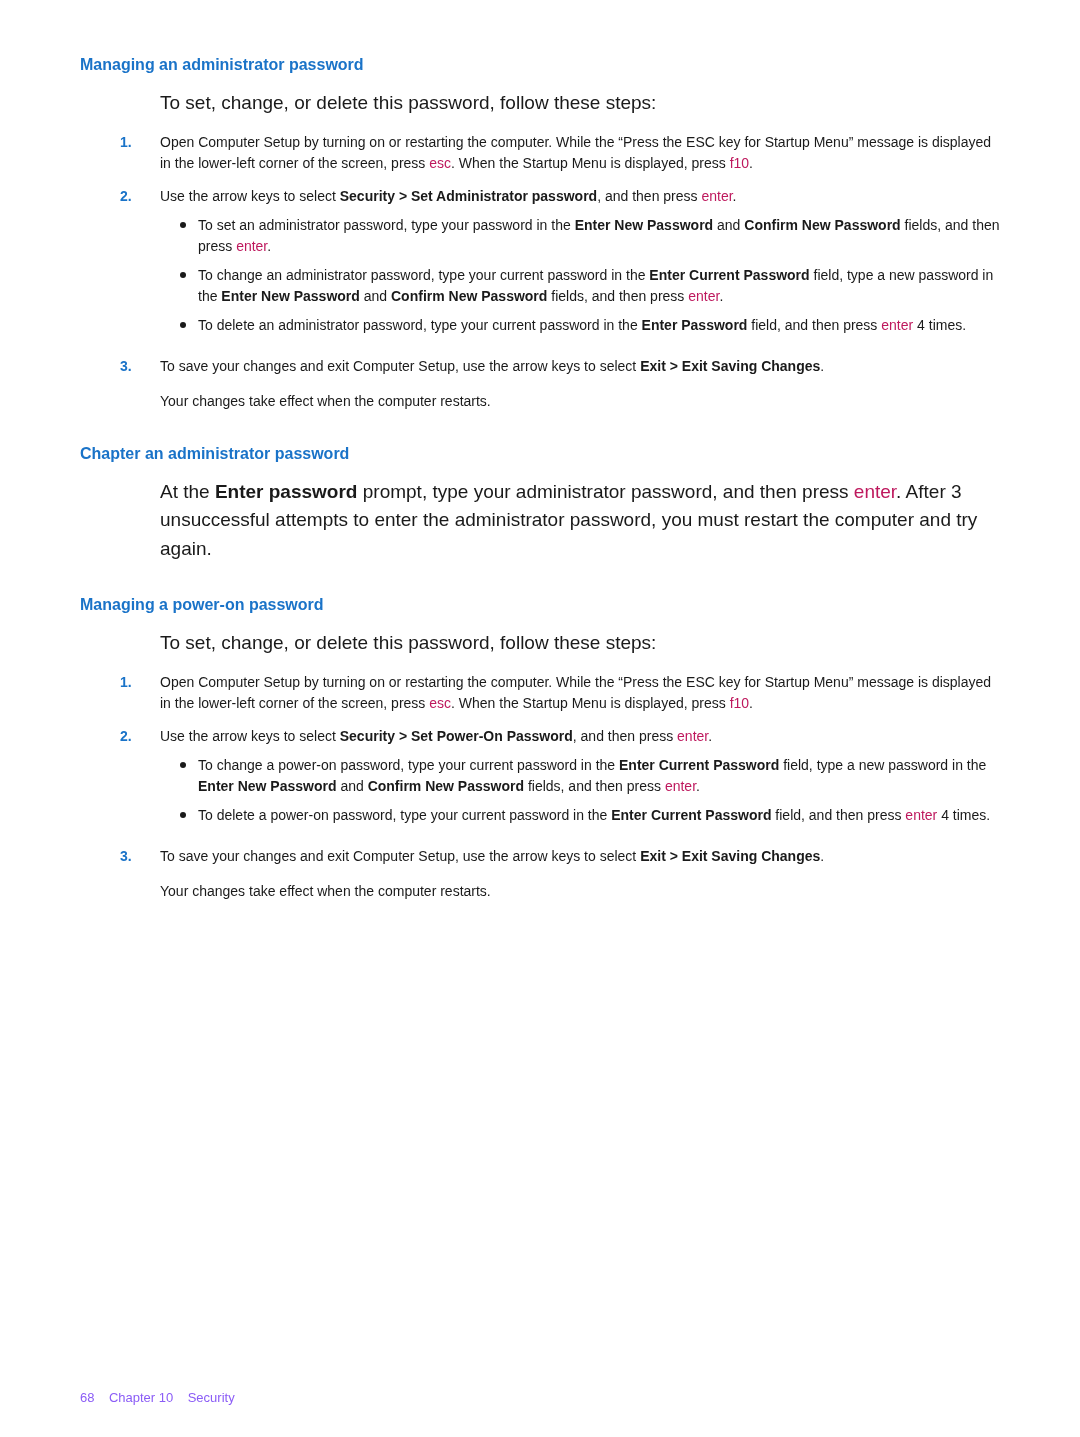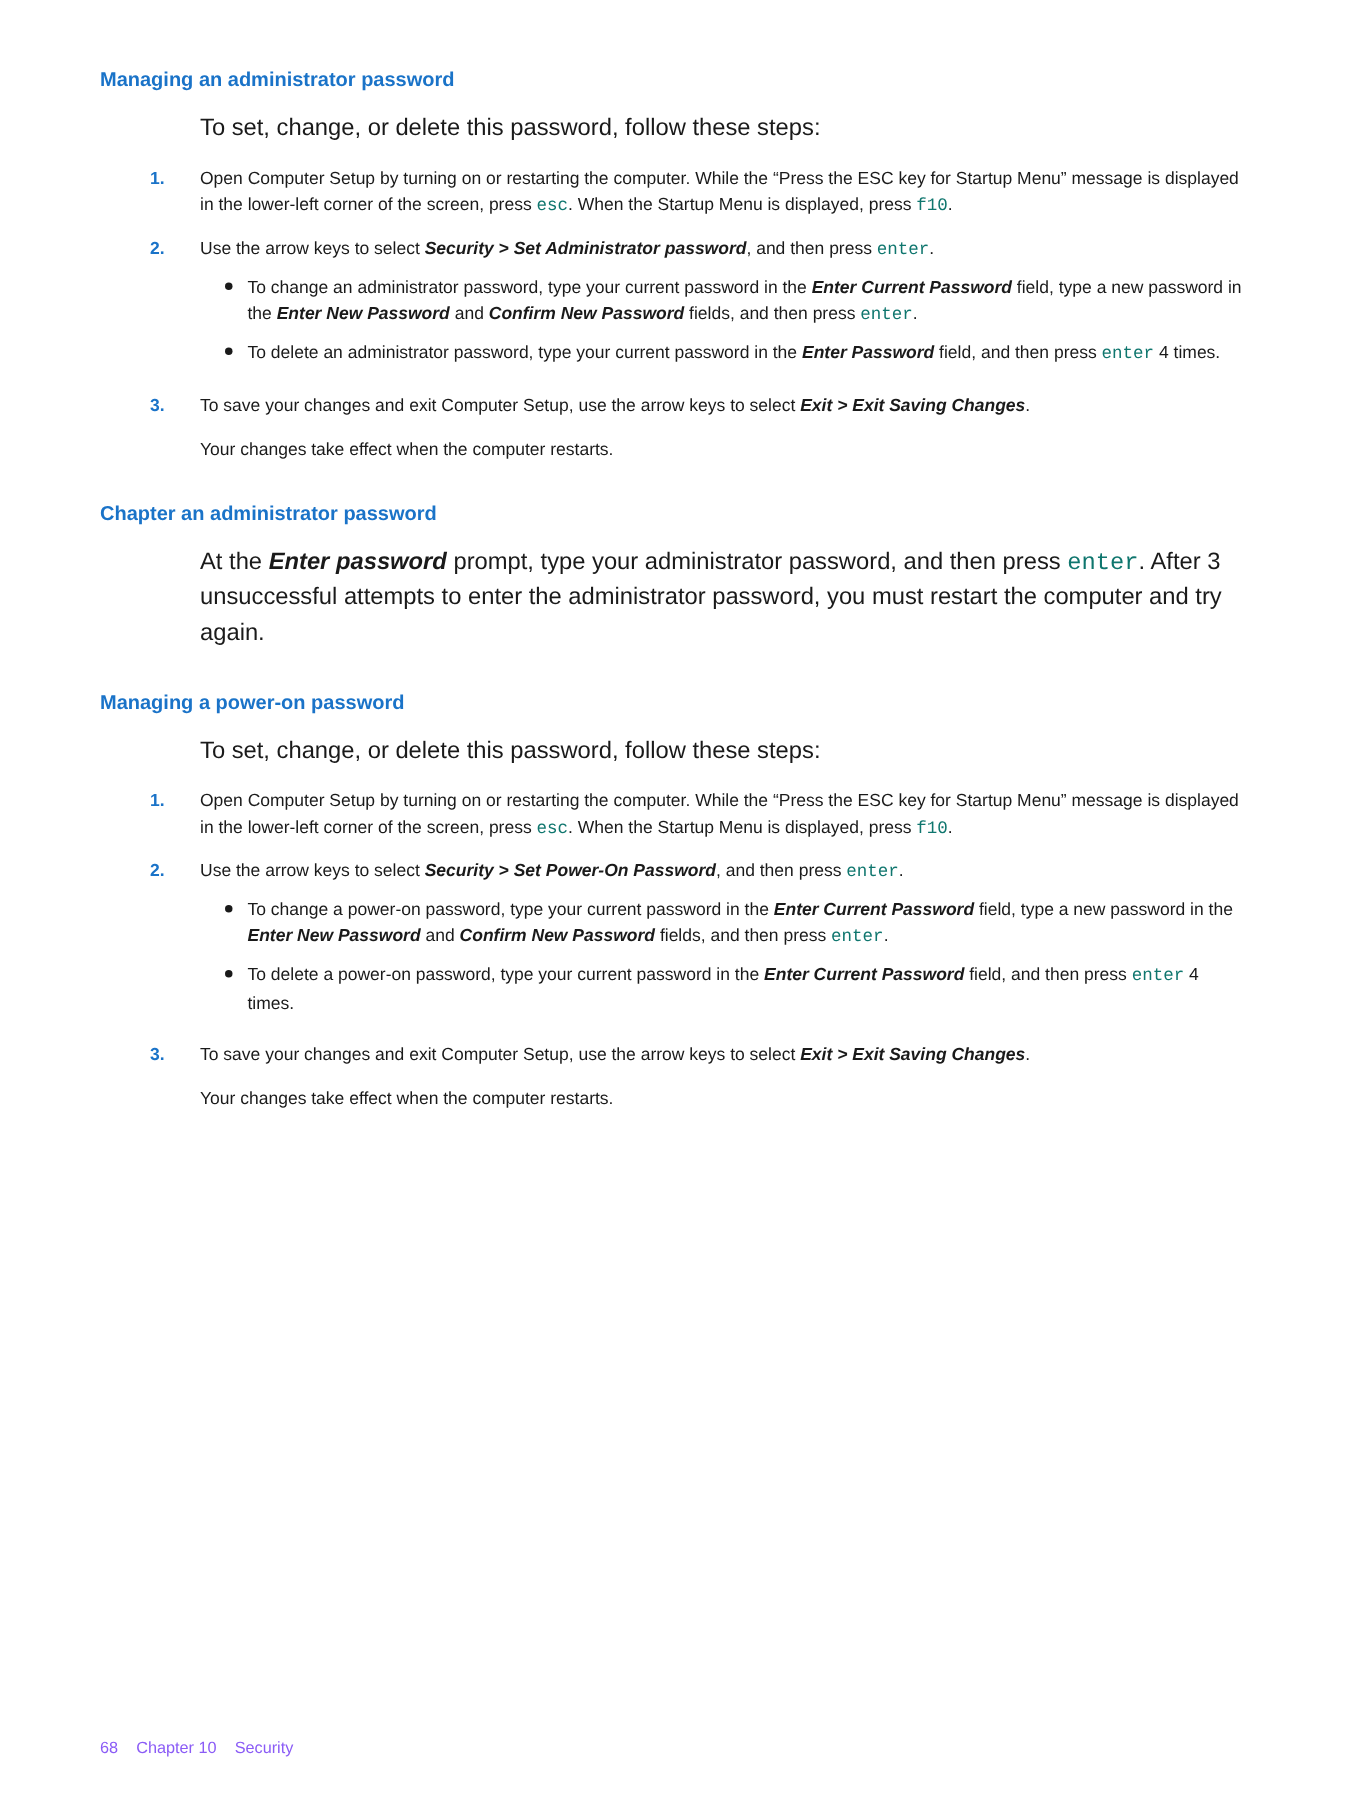--- a/index.html
+++ b/index.html
@@ -75,27 +75,25 @@
       width: 6px;
       height: 6px;
       background: #1a1a1a;
       border-radius: 50%;
       margin-top: 7px;
       margin-right: 12px;
       flex-shrink: 0;
     }
 
     .link-text {
-      color: #0f766e;
-      font-family: Liberation Mono, monospace;
+      color: #be185d;
     }
 
     .bold-text {
       font-weight: bold;
-      font-style: italic;
     }
 
     .footer-text {
       margin-left: 80px;
       margin-top: 14px;
       font-size: 14px;
     }
 
     .page-footer {
       position: absolute;
@@ -123,20 +121,24 @@
       </span>
     </li>
 
     <li>
       <span class="list-number">2.</span>
       <span class="list-content">
         Use the arrow keys to select <span class="bold-text">Security &gt; Set Administrator password</span>, and then press <span class="link-text">enter</span>.
         <ul class="bullet-list">
           <li>
             <span class="bullet-dot"></span>
+            <span>To set an administrator password, type your password in the <span class="bold-text">Enter New Password</span> and <span class="bold-text">Confirm New Password</span> fields, and then press <span class="link-text">enter</span>.</span>
+          </li>
+          <li>
+            <span class="bullet-dot"></span>
             <span>To change an administrator password, type your current password in the <span class="bold-text">Enter Current Password</span> field, type a new password in the <span class="bold-text">Enter New Password</span> and <span class="bold-text">Confirm New Password</span> fields, and then press <span class="link-text">enter</span>.</span>
           </li>
           <li>
             <span class="bullet-dot"></span>
             <span>To delete an administrator password, type your current password in the <span class="bold-text">Enter Password</span> field, and then press <span class="link-text">enter</span> 4 times.</span>
           </li>
         </ul>
       </span>
     </li>
 

